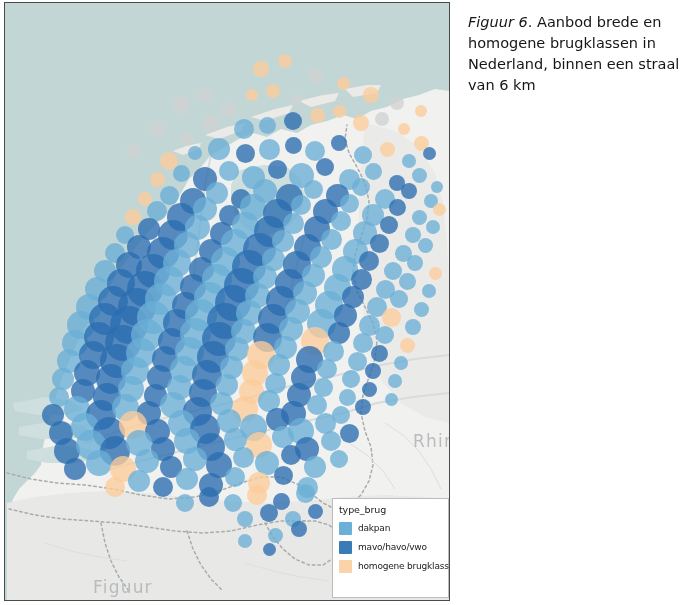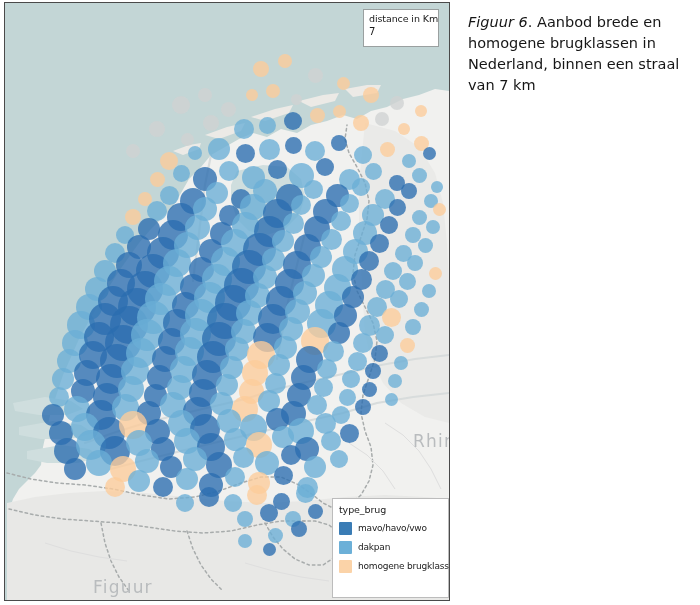--- a/index.html
+++ b/index.html
@@ -535,41 +535,37 @@
         <div class="pt" style="left: 358px; top: 84px; width: 16px; height: 16px; background: rgb(253, 204, 154); opacity: 0.78;"></div>
         <div class="pt" style="left: 385px; top: 93px; width: 14px; height: 14px; background: rgb(207, 210, 210); opacity: 0.78;"></div>
         <div class="pt" style="left: 410px; top: 102px; width: 12px; height: 12px; background: rgb(253, 204, 154); opacity: 0.78;"></div>
       </div>
 
     <div id="map-labels">
         <div class="map-label" style="left: 88px; top: 574px;">Figuur</div>
         <div class="map-label" style="left: 408px; top: 428px;">Rhin</div>
       </div>
 
-    <div id="distance-legend">
-      <div class="dl-title">distance in Km</div>
-      <div class="dl-value">7</div>
-    </div>
 
     <div id="type-legend">
       <div class="tl-title">type_brug</div>
       <div id="type-legend-rows">
           <div class="legend-row">
+            <span class="legend-swatch" style="background: rgb(108, 176, 216);"></span>
+            <span class="legend-label">dakpan</span>
+          </div>
+          <div class="legend-row">
             <span class="legend-swatch" style="background: rgb(58, 124, 181);"></span>
             <span class="legend-label">mavo/havo/vwo</span>
-          </div>
-          <div class="legend-row">
-            <span class="legend-swatch" style="background: rgb(108, 176, 216);"></span>
-            <span class="legend-label">dakpan</span>
           </div>
           <div class="legend-row">
             <span class="legend-swatch" style="background: rgb(251, 211, 168);"></span>
             <span class="legend-label">homogene brugklassen</span>
           </div>
         </div>
     </div>
 
   </div>
 </div>
 
 <div id="caption">
-  <span class="fig-no">Figuur 6</span><span>. Aanbod brede en homogene brugklassen in Nederland, binnen een straal van 7 km</span>
+  <span class="fig-no">Figuur 6</span><span>. Aanbod brede en homogene brugklassen in Nederland, binnen een straal van 6 km</span>
 </div>
 
 </body></html>

